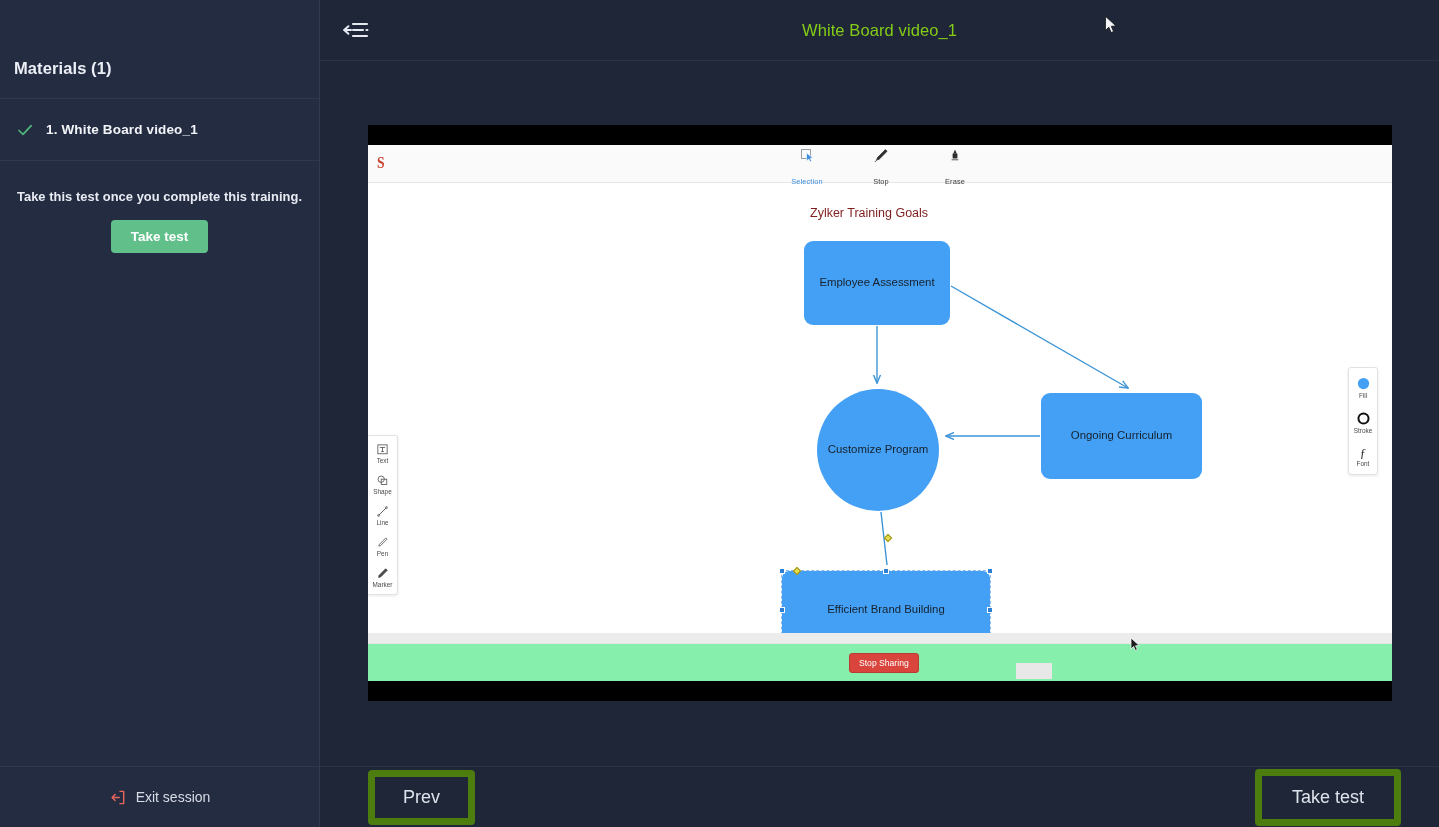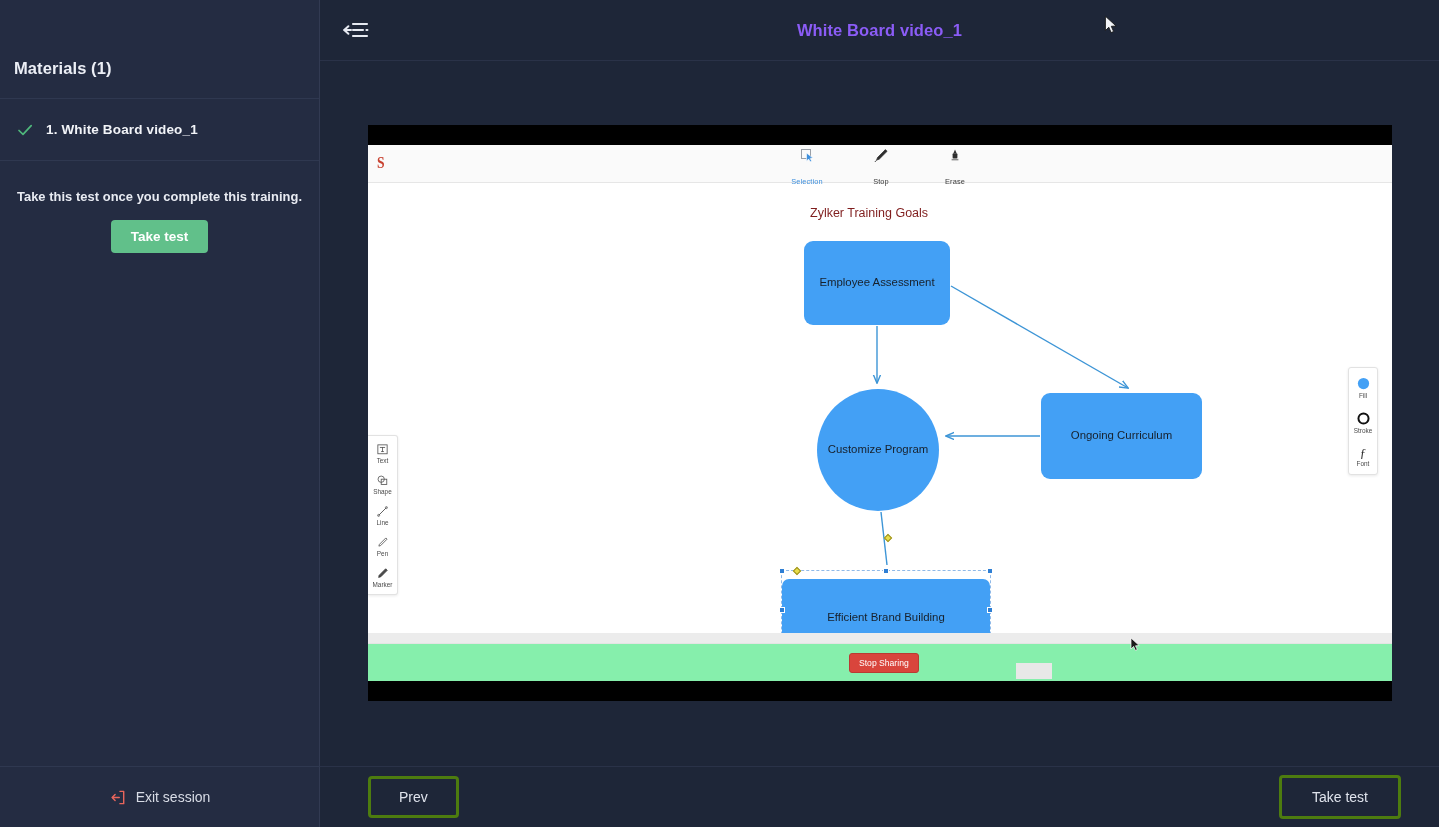--- a/index.html
+++ b/index.html
@@ -64,21 +64,21 @@
     display: flex; align-items: center;
   }
   #collapse-btn {
     position: absolute; left: 18px; top: 14px;
     width: 36px; height: 32px;
     background: none; border: none; cursor: pointer;
     display: flex; align-items: center; justify-content: center;
   }
   #main-title {
     width: 100%; text-align: center;
-    color: #8b5cf6; font-size: 16.5px; font-weight: bold; letter-spacing: .1px;
+    color: #84cc16; font-size: 16.5px; font-weight: normal; letter-spacing: .1px;
   }
 
   
   #stage { flex: 1; position: relative; }
   #video {
     position: absolute; left: 48px; top: 64px;
     width: 1024px; height: 576px;
     background: #000000;
     overflow: hidden;
   }
@@ -147,21 +147,21 @@
     position: absolute; background: #43a0f5;
     display: flex; align-items: center; justify-content: center;
     text-align: center; color: #17202b; font-size: 11.4px; line-height: 1.35;
     cursor: pointer;
   }
   .node.rect { border-radius: 9px; }
   .node.circle { border-radius: 50%; }
   #node-employee { left: 436px; top: 58px; width: 146px; height: 84px; }
   #node-customize { left: 449px; top: 206px; width: 122px; height: 122px; }
   #node-ongoing   { left: 673px; top: 210px; width: 161px; height: 86px; }
-  #node-brand     { left: 414px; top: 396px; width: 208px; height: 78px; border-radius: 7px; }
+  #node-brand     { left: 414px; top: 388px; width: 208px; height: 78px; border-radius: 7px; }
 
   
   #selection-box {
     position: absolute; left: 413px; top: 387px;
     width: 210px; height: 80px;
     border: 1px dashed #8fb9e8;
     pointer-events: none;
   }
   .handle {
     position: absolute; width: 6px; height: 6px;
@@ -205,22 +205,22 @@
     width: 36px; height: 16px; background: #e8e8e8;
   }
 
   
   #main-footer {
     height: 61px; border-top: 1px solid #2a3248;
     display: flex; align-items: center; position: relative;
   }
   .ghost-btn {
     background: transparent; color: #dfe3ec;
-    border: 3px solid #4d7c0f; border-radius: 4px;
-    font-size: 14px; font-family: "Liberation Sans", sans-serif;
+    border: 7px solid #4d7c0f; border-radius: 4px;
+    font-size: 18px; font-family: "Liberation Sans", sans-serif;
     cursor: pointer;
   }
   #prev-btn { position: absolute; left: 48px; padding: 10px 28px; }
   #take-test-footer { position: absolute; right: 38px; padding: 11px 30px; }
 
   #sidebar-footer {
     position: absolute; left: 0; bottom: 0;
     width: 320px; height: 61px;
     border-top: 1px solid #2f3850;
     display: flex; align-items: center; justify-content: center; gap: 9px;

